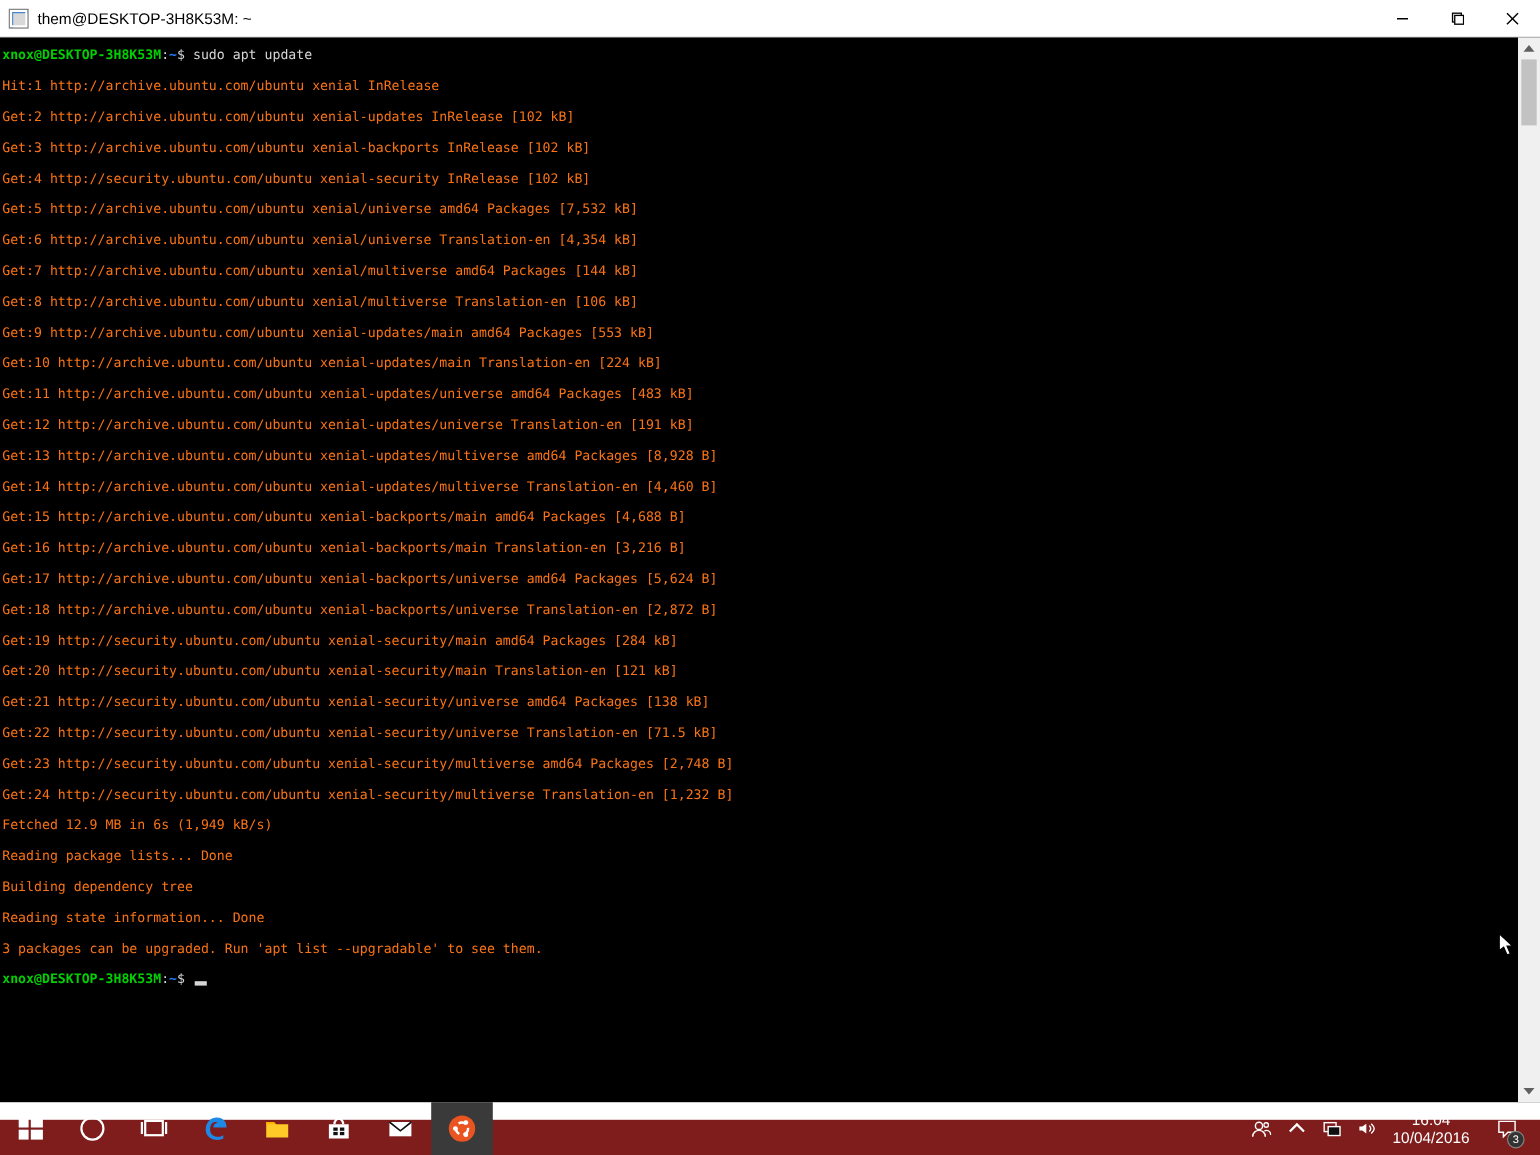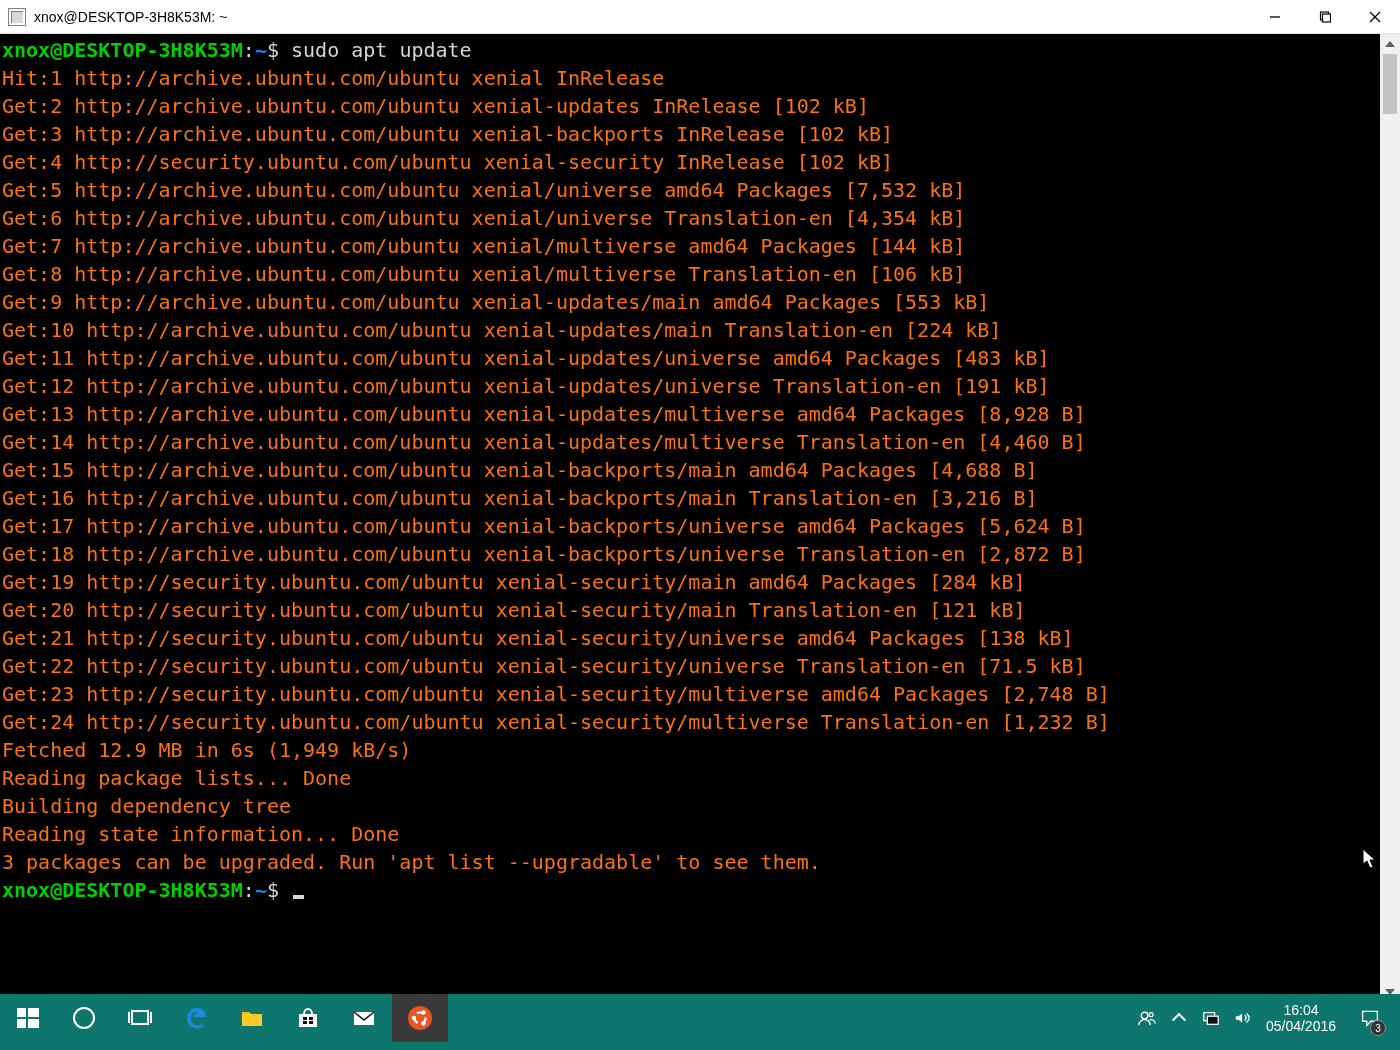--- a/index.html
+++ b/index.html
@@ -46,21 +46,21 @@
   .termwrap {
     position: absolute;
     top: 34px; left: 0; right: 0; bottom: 48px;
     background: #000;
     display: flex;
   }
   .terminal {
     flex: 1;
     padding: 2px 0 0 2px;
     font-family: Consolas, "DejaVu Sans Mono", monospace;
-    font-size: 20px;
+    font-size: 12px;
     line-height: 28px;
     color: #d6d6d6;
     white-space: pre;
     overflow: hidden;
     font-weight: 500;
   }
   .prompt-user { color: #00d000; font-weight: 600; }
   .prompt-path { color: #2080ff; font-weight: 600; }
   .prompt-dollar { color: #d6d6d6; }
   .cmd { color: #d6d6d6; }
@@ -96,24 +96,24 @@
     position: absolute;
     top: 20px; left: 3px; right: 3px;
     height: 60px;
     background: #c2c2c2;
   }
 
   
   .taskbar {
     position: absolute;
     left: 0; right: 0; bottom: 0;
-    height: 56px;
-    background: #0f766e;
+    height: 32px;
+    background: #7f1d1d;
     display: flex;
-    align-items: flex-start;
+    align-items: flex-end;
   }
   .taskbar .tbtn {
     width: 56px; height: 48px;
     display: flex; align-items: center; justify-content: center;
     color: #fff;
     position: relative;
   }
   .taskbar .tbtn.active {
     background: #3a3a3a;
   }
@@ -155,21 +155,21 @@
     bottom: 180px;
     width: 16px; height: 22px;
     pointer-events: none;
   }
 </style>
 </head>
 <body>
 
 <div class="titlebar">
   <div class="appicon"></div>
-  <div class="title">xnox@DESKTOP-3H8K53M: ~</div>
+  <div class="title">them@DESKTOP-3H8K53M: ~</div>
   <div class="spacer"></div>
   <div class="winbtn">
     <svg viewBox="0 0 12 12">
         <line x1="1" y1="6" x2="11" y2="6" stroke="#000" stroke-width="1.3"></line>
       </svg>
   </div>
   <div class="winbtn">
     <svg viewBox="0 0 12 12">
         <rect x="1.5" y="1" width="8" height="8" fill="none" stroke="#000" stroke-width="1.2"></rect>
         <rect x="3.5" y="3" width="8" height="8" fill="#fff" stroke="#000" stroke-width="1.2"></rect>
@@ -274,21 +274,21 @@
       <rect x="2" y="2" width="12" height="9" fill="none" stroke="#fff" stroke-width="1.4"></rect>
       <rect x="6" y="6" width="12" height="9" fill="#101010" stroke="#fff" stroke-width="1.4"></rect>
     </svg>
     <svg viewBox="0 0 20 16">
       <path d="M2 6 L5 6 L9 3 L9 13 L5 10 L2 10 Z" fill="#fff"></path>
       <path d="M12 5 C14 7 14 9 12 11" fill="none" stroke="#fff" stroke-width="1.4"></path>
       <path d="M14 3 C18 7 18 9 14 13" fill="none" stroke="#fff" stroke-width="1.4"></path>
     </svg>
     <div class="clock">
       <div>16:04</div>
-      <div>05/04/2016</div>
+      <div>10/04/2016</div>
     </div>
     <div class="notif">
       <svg viewBox="0 0 22 20">
         <path d="M2 2 L20 2 L20 14 L12 14 L7 19 L7 14 L2 14 Z" fill="none" stroke="#fff" stroke-width="1.6"></path>
       </svg>
       <div class="badge">3</div>
     </div>
   </div>
 </div>
 

